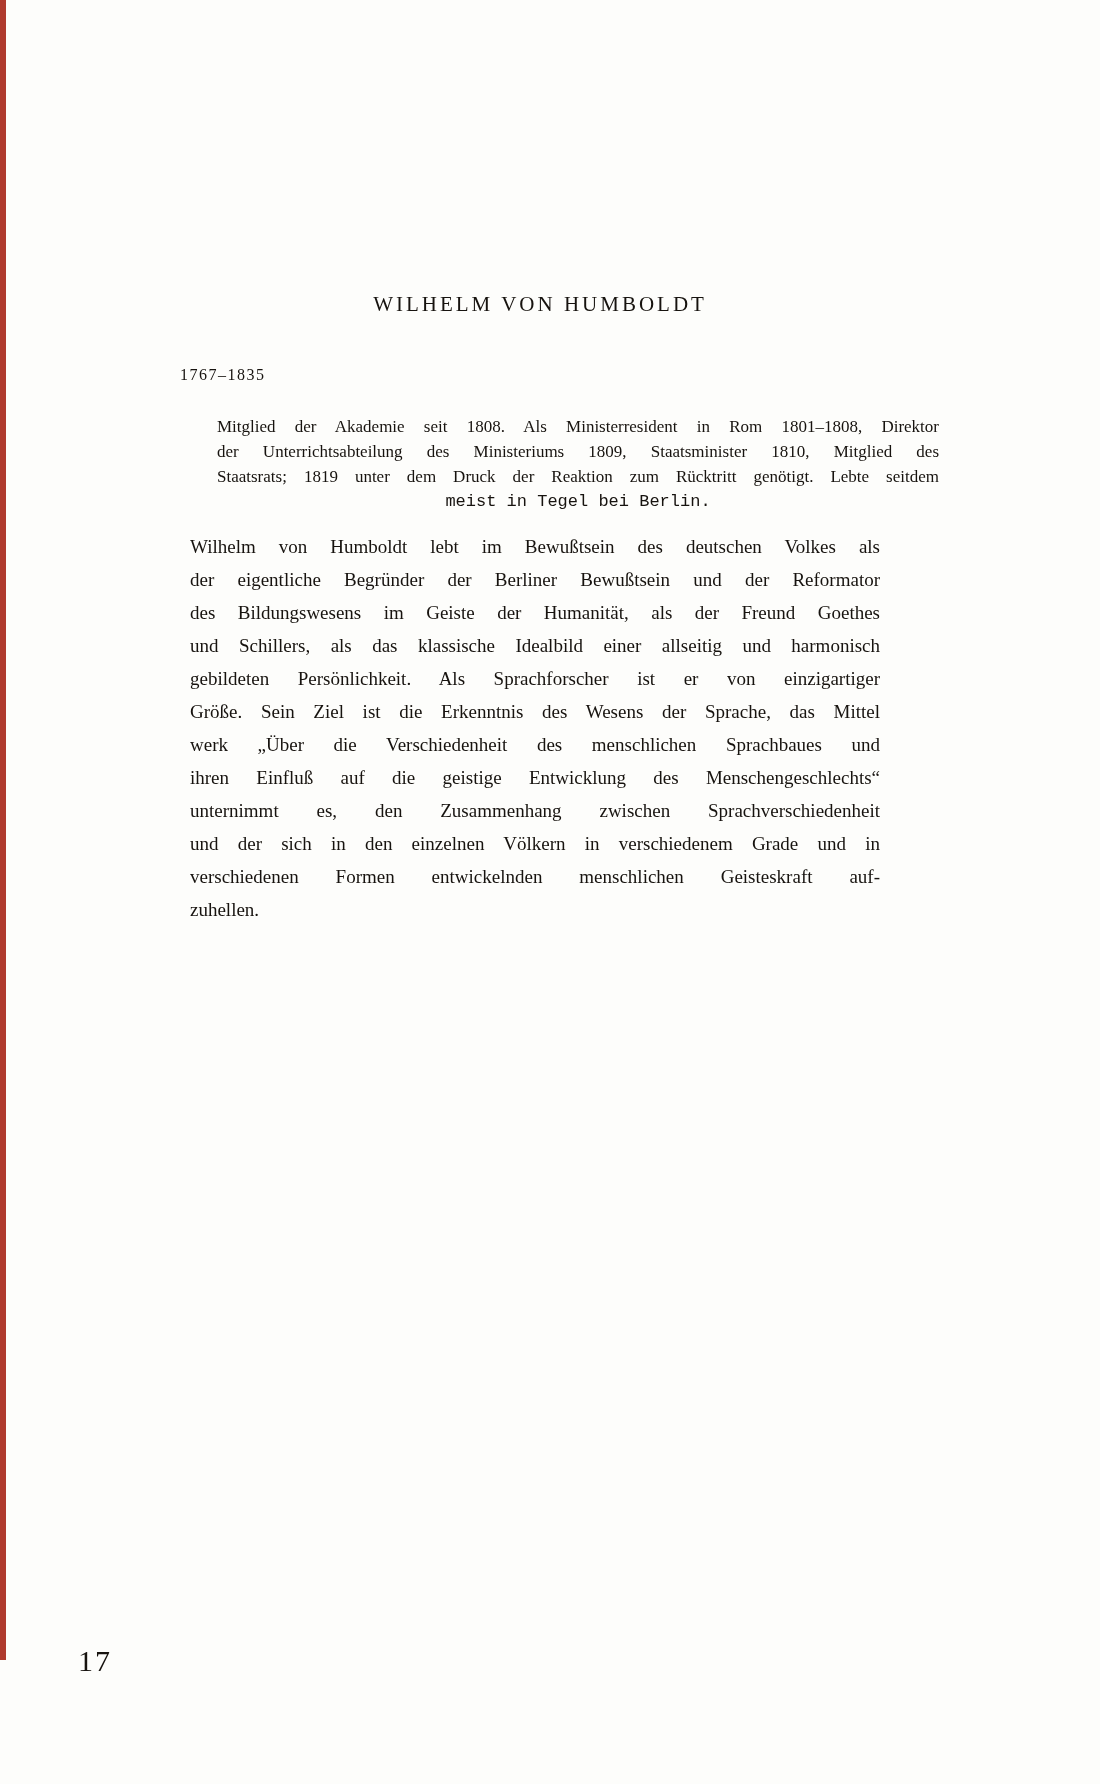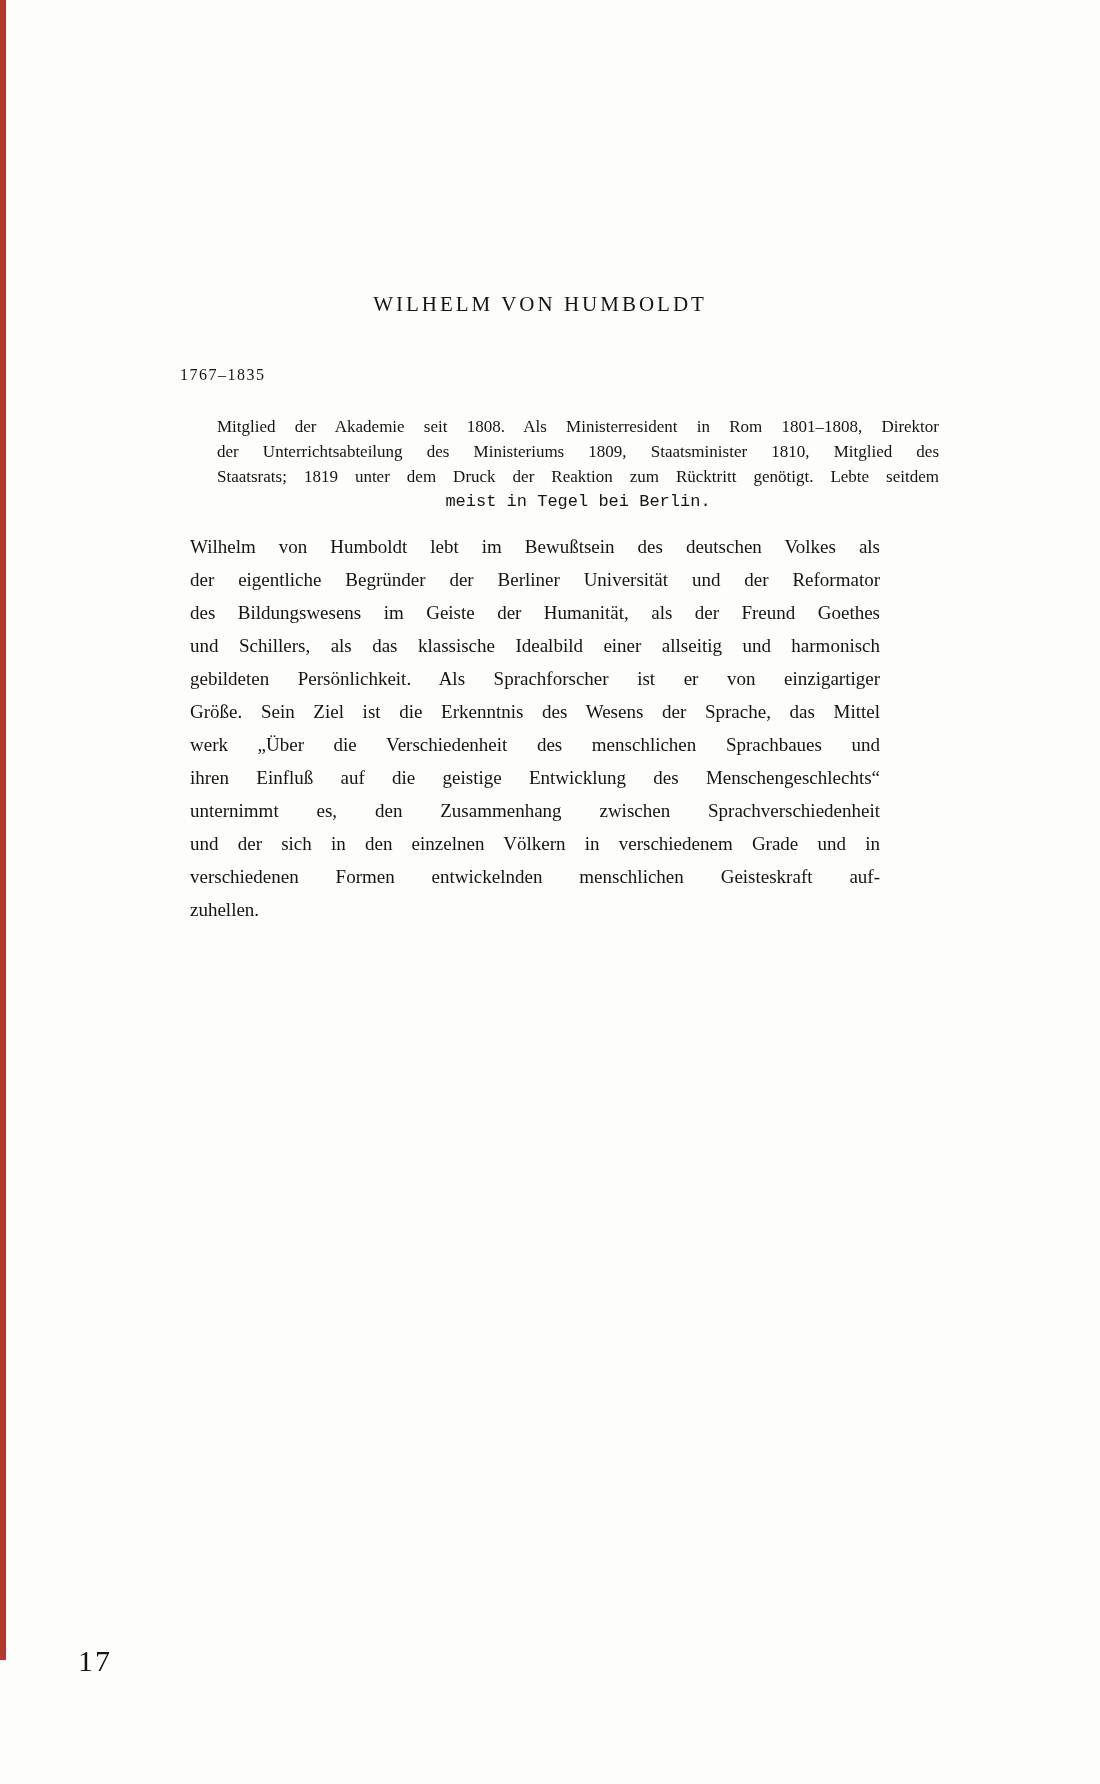--- a/index.html
+++ b/index.html
@@ -95,21 +95,21 @@
   <div class="title">WILHELM VON HUMBOLDT</div>
   <div class="dates">1767–1835</div>
   <div class="bio">
       <div class="line">Mitglied der Akademie seit 1808. Als Ministerresident in Rom 1801–1808, Direktor</div>
       <div class="line">der Unterrichtsabteilung des Ministeriums 1809, Staatsminister 1810, Mitglied des</div>
       <div class="line">Staatsrats; 1819 unter dem Druck der Reaktion zum Rücktritt genötigt. Lebte seitdem</div>
       <div class="line">meist in Tegel bei Berlin.</div>
     </div>
   <div class="body-par">
       <div class="line">Wilhelm von Humboldt lebt im Bewußtsein des deutschen Volkes als</div>
-      <div class="line">der eigentliche Begründer der Berliner Universität und der Reformator</div>
+      <div class="line">der eigentliche Begründer der Berliner Bewußtsein und der Reformator</div>
       <div class="line">des Bildungswesens im Geiste der Humanität, als der Freund Goethes</div>
       <div class="line">und Schillers, als das klassische Idealbild einer allseitig und harmonisch</div>
       <div class="line">gebildeten Persönlichkeit. Als Sprachforscher ist er von einzigartiger</div>
       <div class="line">Größe. Sein Ziel ist die Erkenntnis des Wesens der Sprache, das Mittel</div>
       <div class="line">werk „Über die Verschiedenheit des menschlichen Sprachbaues und</div>
       <div class="line">ihren Einfluß auf die geistige Entwicklung des Menschengeschlechts“</div>
       <div class="line">unternimmt es, den Zusammenhang zwischen Sprachverschiedenheit</div>
       <div class="line">und der sich in den einzelnen Völkern in verschiedenem Grade und in</div>
       <div class="line">verschiedenen Formen entwickelnden menschlichen Geisteskraft auf-</div>
       <div class="line">zuhellen.</div>

